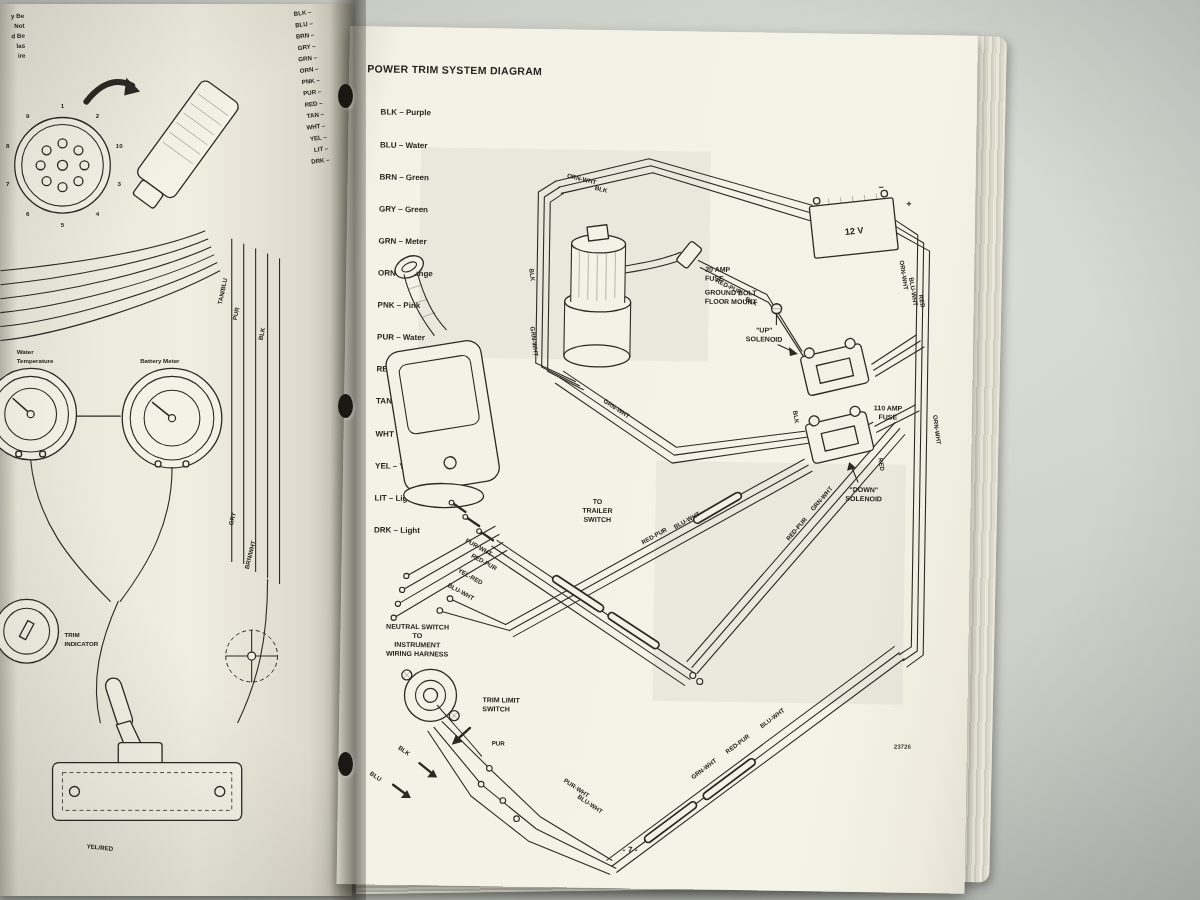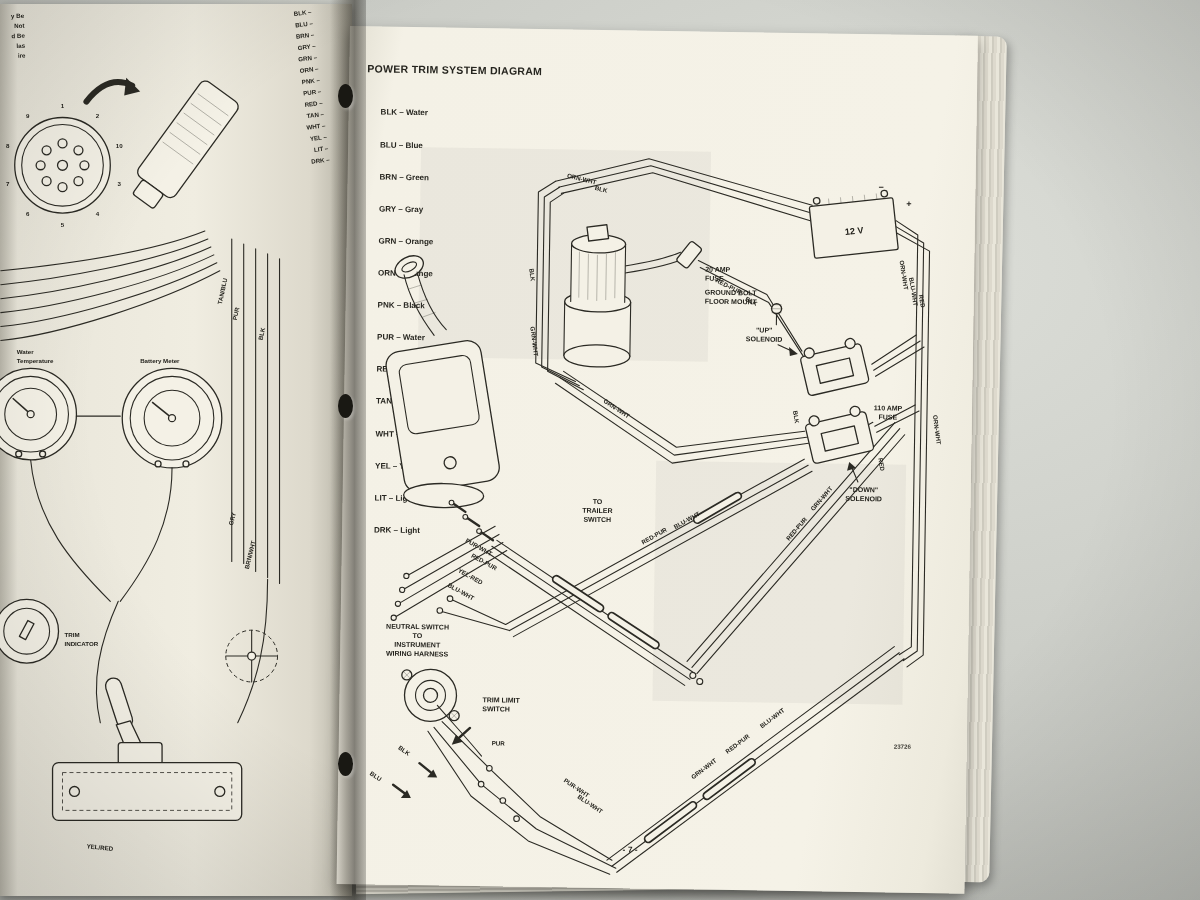--- a/index.html
+++ b/index.html
@@ -200,27 +200,27 @@
 
   <div class="spine">
     <div class="hole" style="top:84px"></div>
     <div class="hole" style="top:394px"></div>
     <div class="hole" style="top:752px"></div>
   </div>
 
   <div class="right-page">
     <div class="rp-title">POWER TRIM SYSTEM DIAGRAM</div>
     <div class="rp-legend">
-      <div>BLK – Water</div>
-      <div>BLU – Blue</div>
+      <div>BLK – Purple</div>
+      <div>BLU – Water</div>
       <div>BRN – Green</div>
-      <div>GRY – Gray</div>
-      <div>GRN – Orange</div>
+      <div>GRY – Green</div>
+      <div>GRN – Meter</div>
       <div>ORN – Orange</div>
-      <div>PNK – Black</div>
+      <div>PNK – Pink</div>
       <div>PUR – Water</div>
       <div>RED – Red</div>
       <div>TAN – Tan</div>
       <div>WHT – White</div>
       <div>YEL – Yellow</div>
       <div>LIT – Light</div>
       <div>DRK – Light</div>
     </div>
 
     <svg class="rp-svg" viewBox="0 0 622 858">

